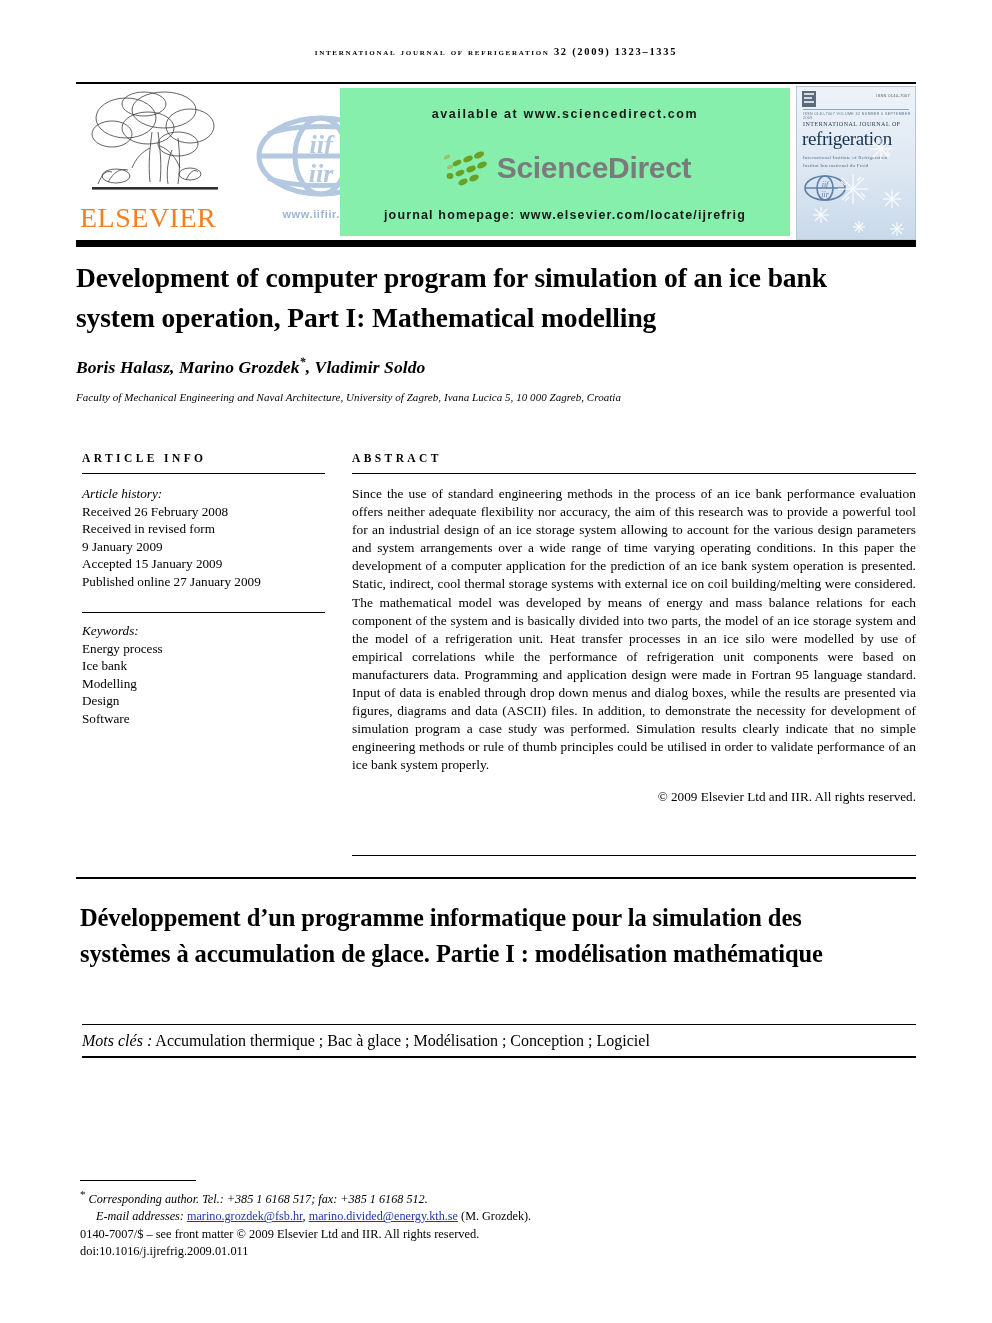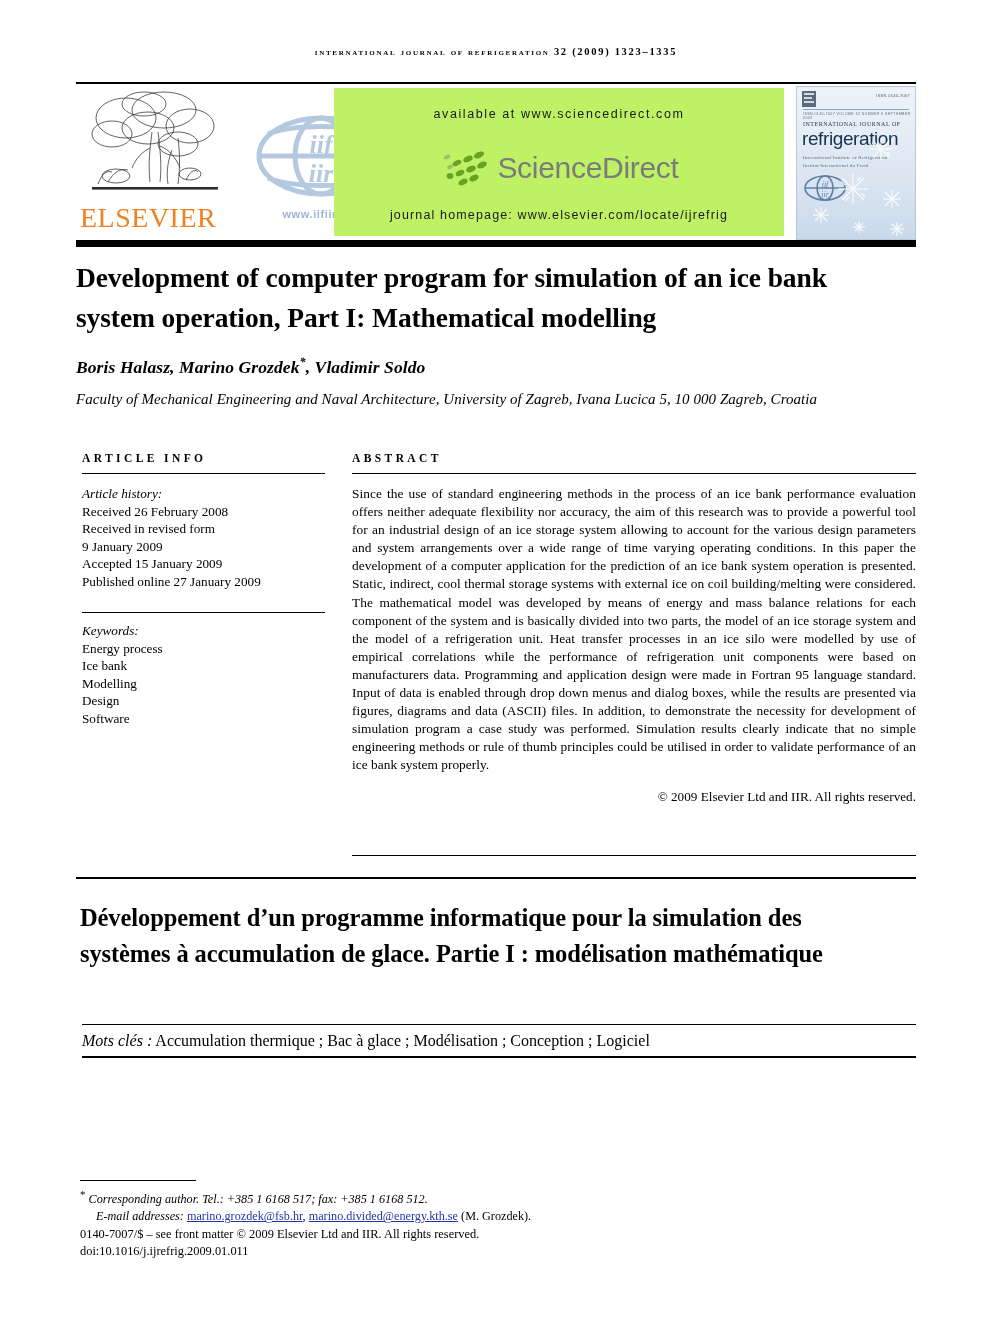--- a/index.html
+++ b/index.html
@@ -95,24 +95,25 @@
     font-family: "Liberation Sans", sans-serif;
     font-size: 11px;
     font-weight: bold;
     letter-spacing: 0.6px;
     color: #9db6d4;
   }
 
   
   .sd-banner {
     position: absolute;
-    left: 258px; top: 2px;
+    left: 264px; top: 2px;
     width: 450px;
     height: 148px;
-    background: #bef264;
+    background: #86efac;
+    font-weight: bold;
   }
   .sd-available {
     position: absolute;
     left: 0; top: 19px;
     width: 450px;
     text-align: center;
     font-family: "Liberation Sans", sans-serif;
     font-size: 12.5px;
     letter-spacing: 1.6px;
     color: #1a1a1a;
@@ -170,21 +171,21 @@
     font-family: "Liberation Sans", sans-serif;
     font-size: 3.6px; color: #61728a; letter-spacing: 0.4px;
   }
   .cover-ij {
     position: absolute; left: 6px; top: 34px;
     font-family: "Liberation Serif", serif;
     font-size: 6px; color: #2b3d54; letter-spacing: 0.5px;
   }
   .cover-title {
     position: absolute; left: 5px; top: 41px;
-    font-family: Liberation Sans, sans-serif;
+    font-family: Liberation Serif, serif;
     font-size: 19px; color: #16324f; letter-spacing: -0.4px;
   }
   .cover-sub1 {
     position: absolute; left: 6px; top: 68px;
     font-family: "Liberation Serif", serif;
     font-size: 5px; color: #5a6f88; letter-spacing: 0.2px;
   }
   .cover-sub2 {
     position: absolute; left: 6px; top: 76px;
     font-family: "Liberation Serif", serif;
@@ -217,21 +218,21 @@
     font-weight: bold;
     font-style: italic;
     letter-spacing: 0.1px;
   }
   .authors sup { font-size: 12px; vertical-align: super; }
   .affiliation {
     position: absolute;
     left: 76px; top: 391px;
     width: 830px;
     font-family: "Liberation Serif", serif;
-    font-size: 15px;
+    font-size: 11px;
     font-style: italic;
     letter-spacing: 0.05px;
   }
 
   
   .col-left {
     position: absolute;
     left: 82px; top: 452px;
     width: 243px;
   }

